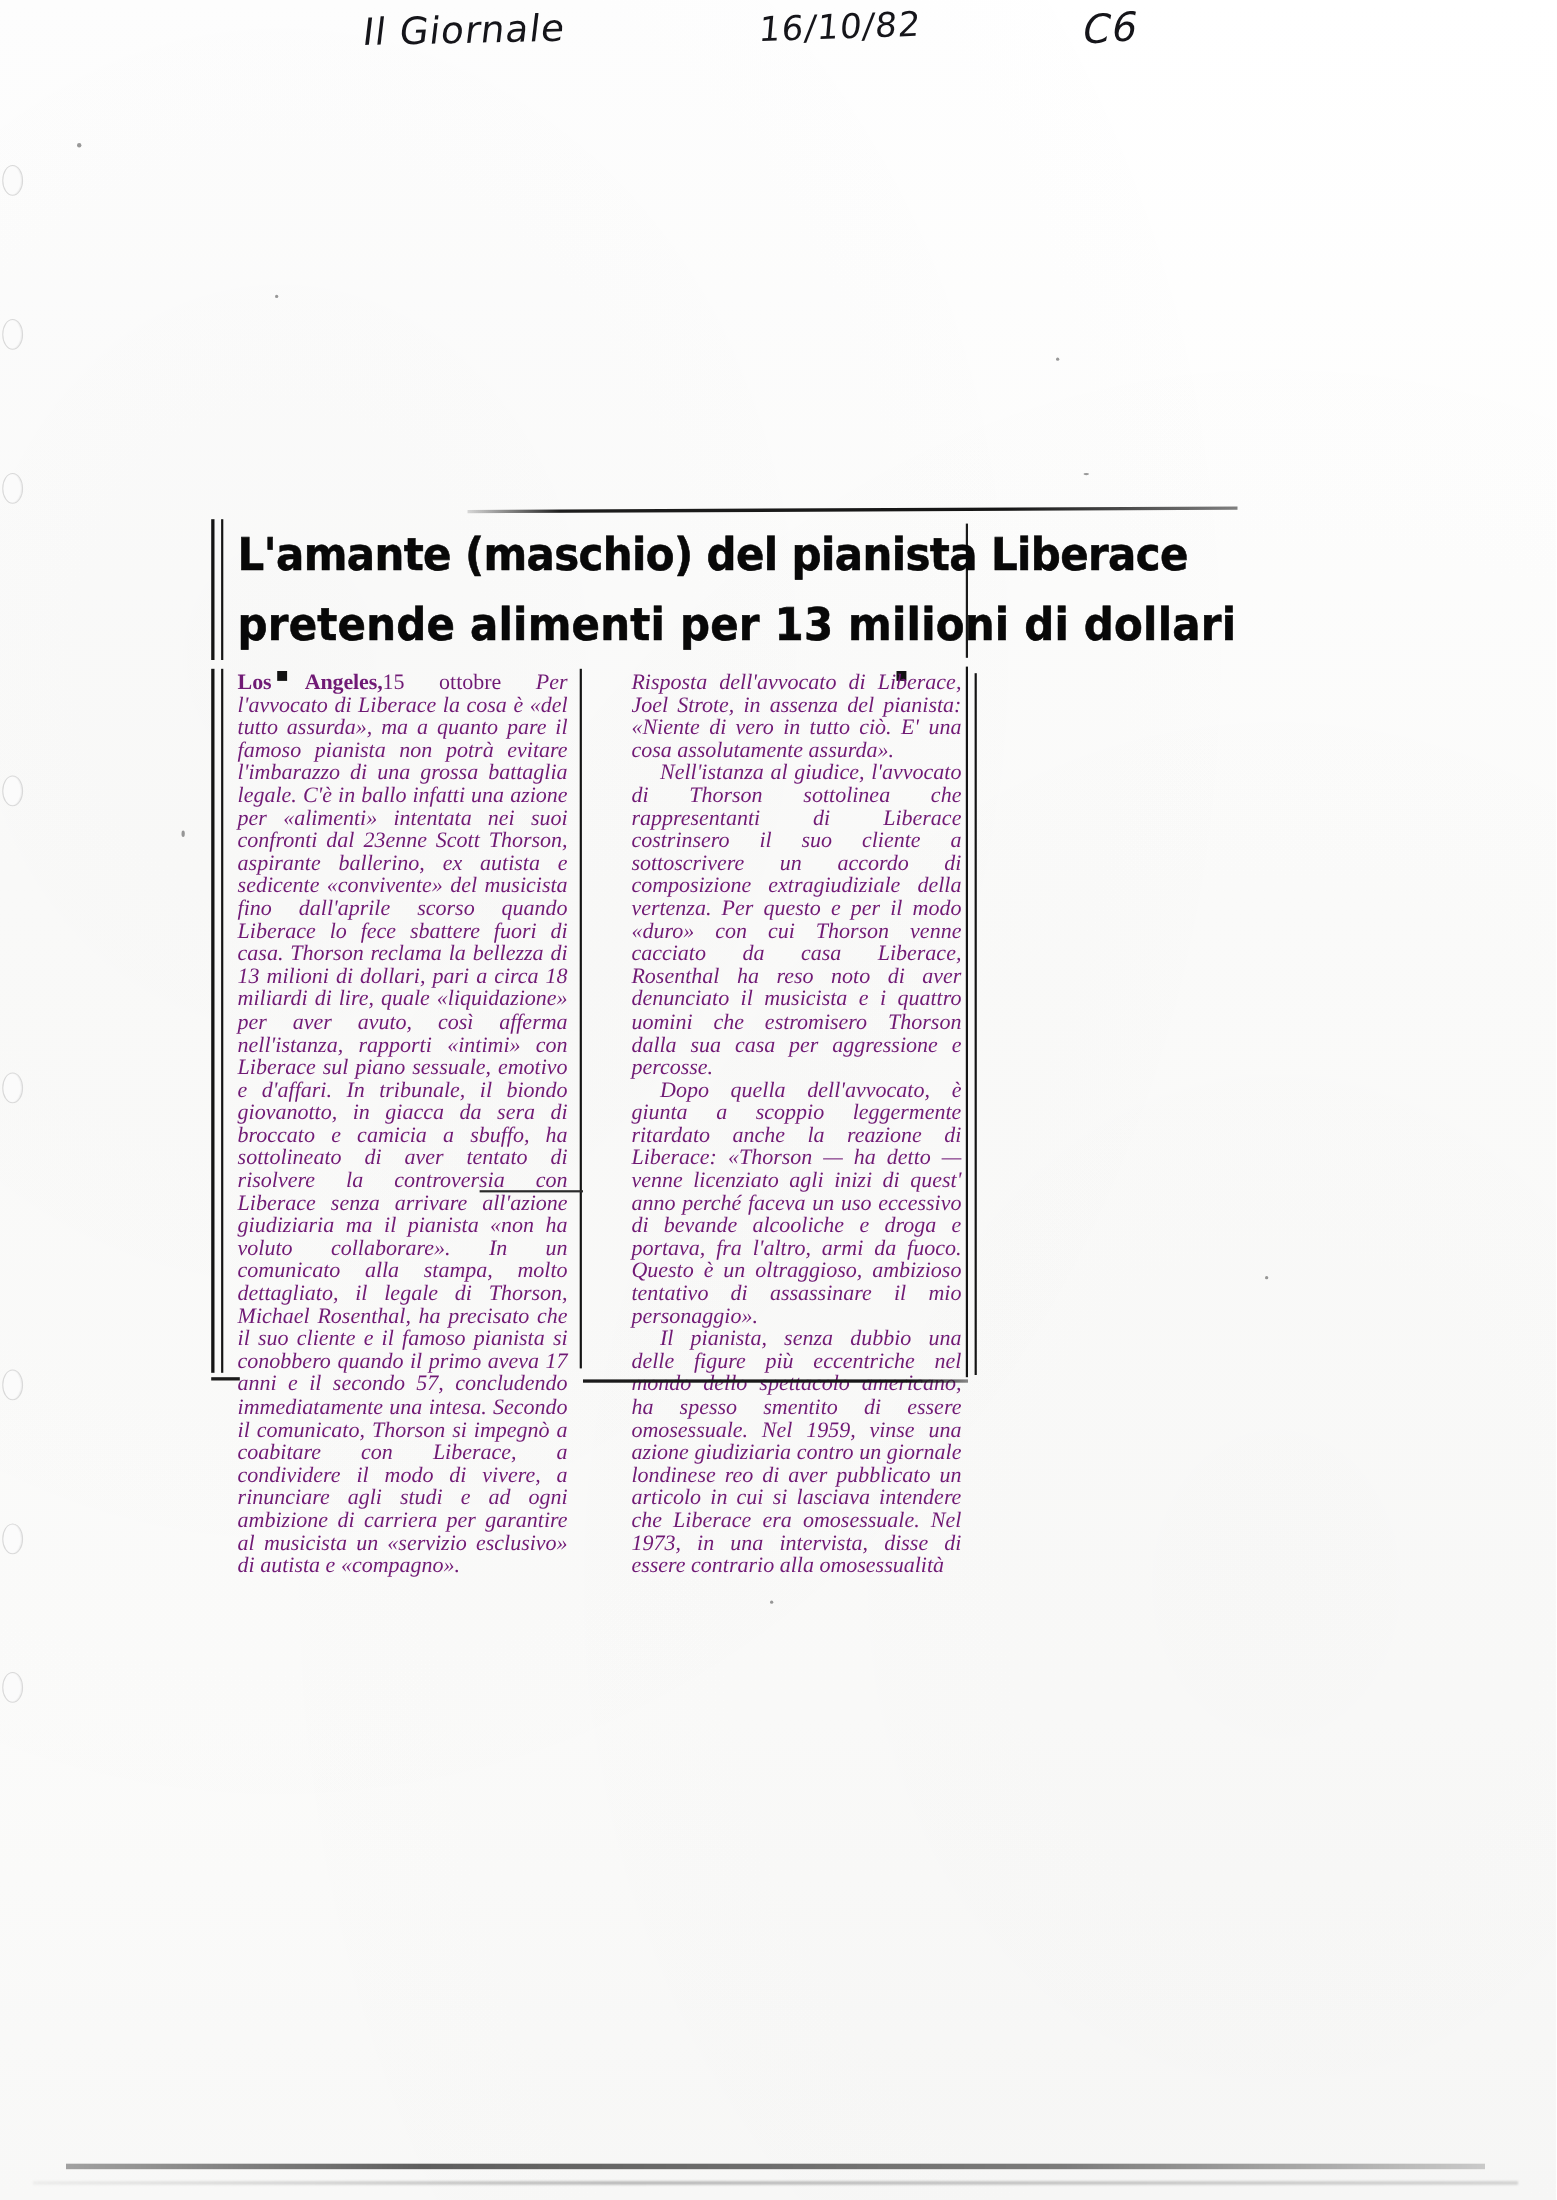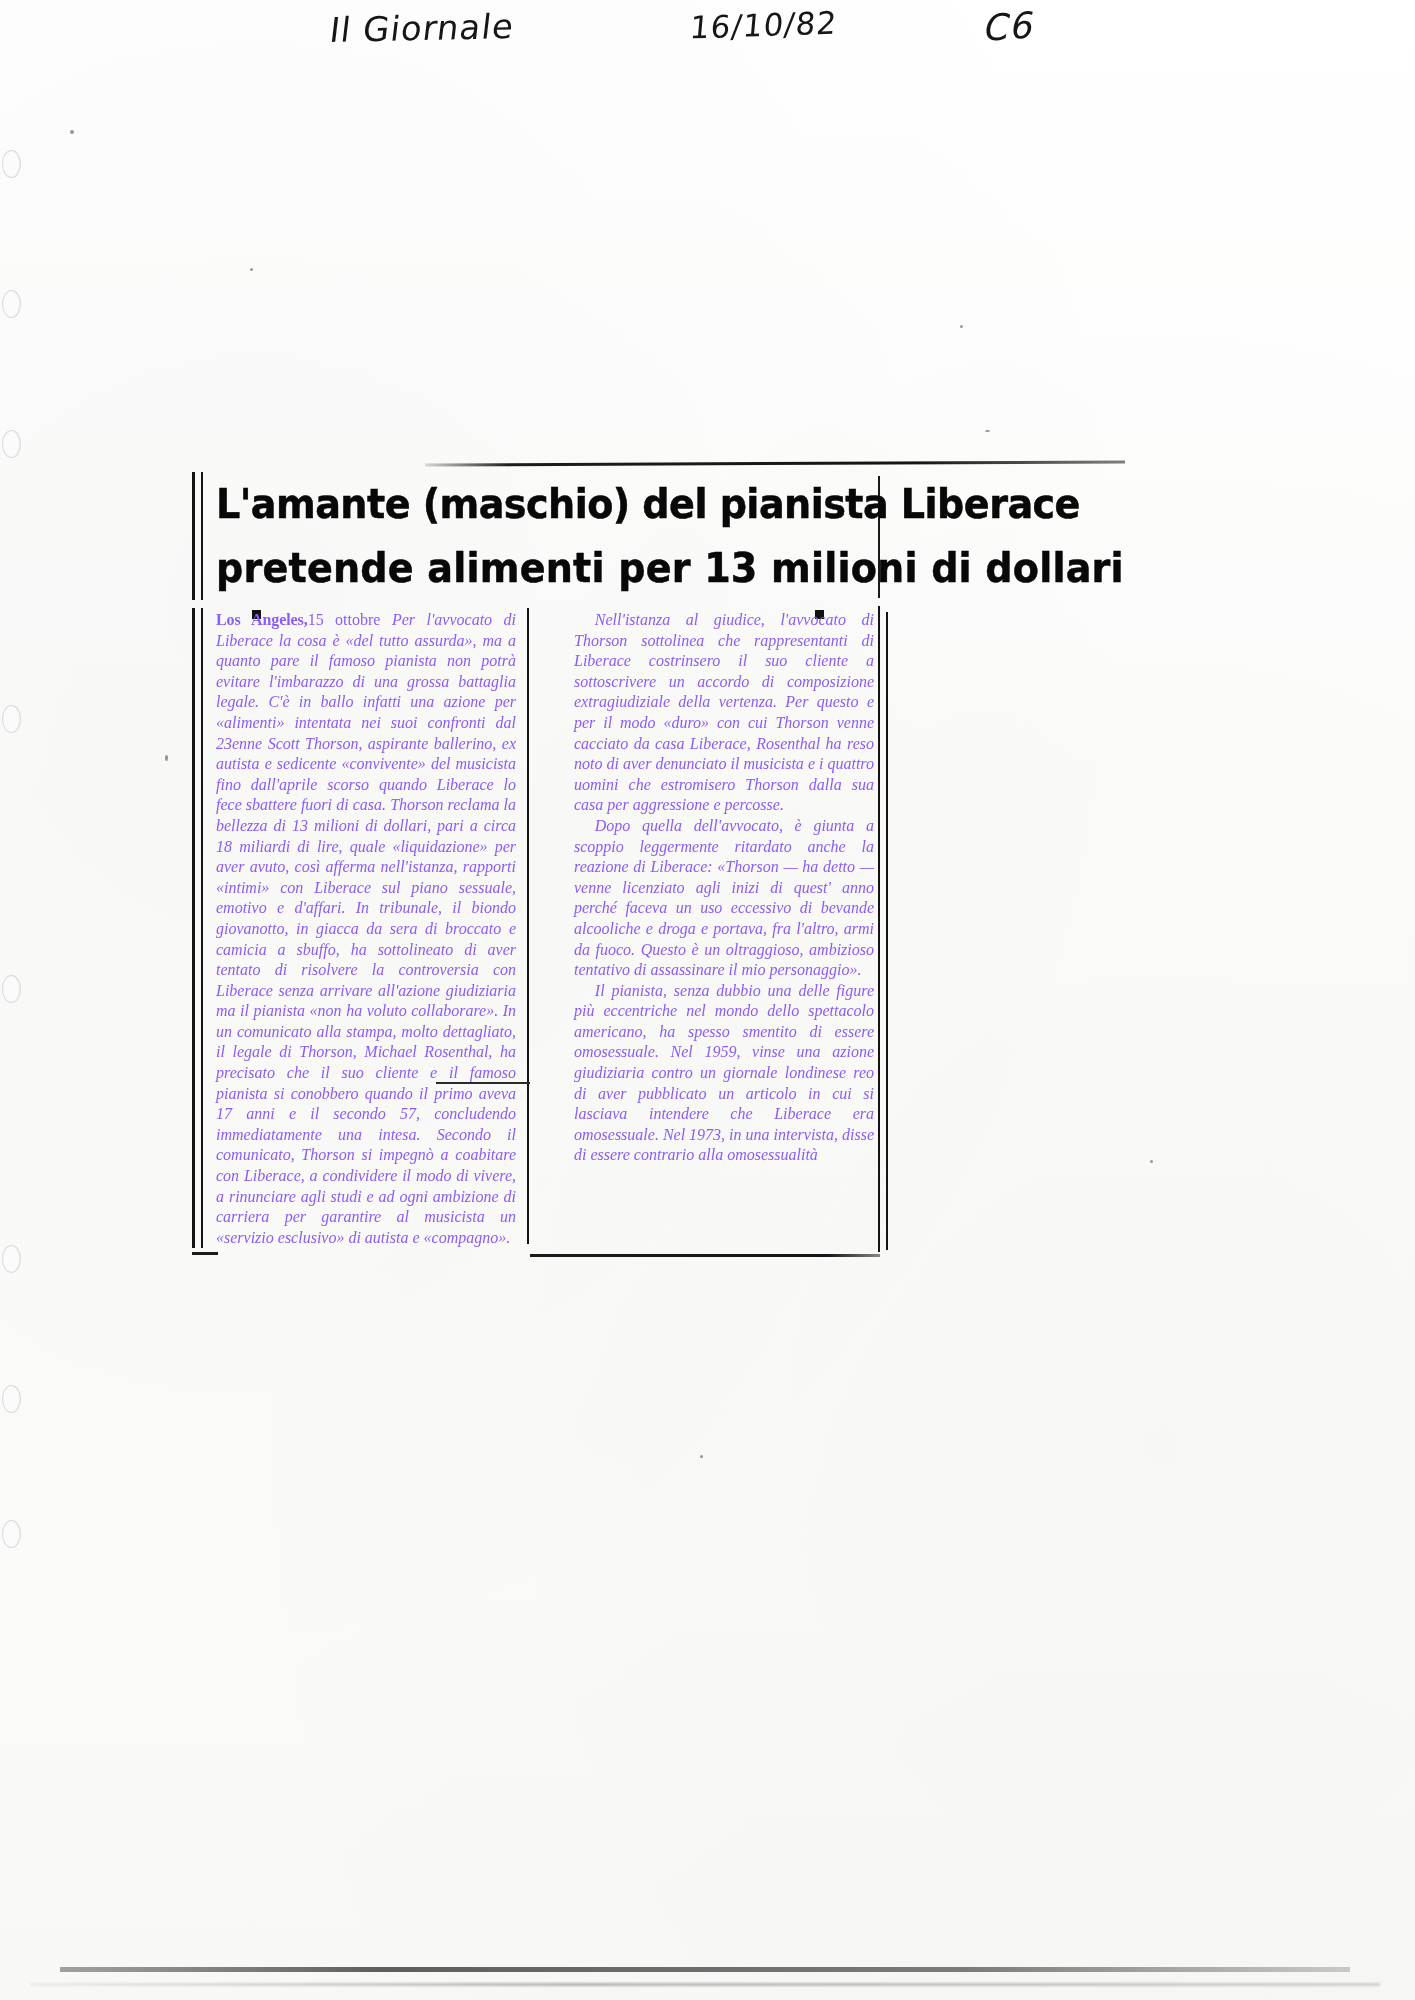--- a/index.html
+++ b/index.html
@@ -144,23 +144,23 @@
     left: 26px;
     top: 148px;
     width: 700px;
   }
   .col {
     position: absolute;
     top: 0;
     width: 300px;
     font-family: "Liberation Serif", serif;
     font-style: italic;
-    font-size: 16px;
+    font-size: 20px;
     line-height: 20.6px;
-    color: #8b5cf6;
+    color: #701a75;
     text-align: justify;
     text-justify: inter-word;
     hyphens: manual;
   }
   .col.left  { left: 0px; }
   .col.right { left: 358px; }
 
   .col p { margin: 0; text-indent: 1.3em; }
   .col p.first { text-indent: 0; }
 
@@ -281,20 +281,21 @@
     <div class="cols">
 
       <div class="col left">
         <p class="first">
           <span class="dateline">Los Angeles,</span><span class="dateline-rest">15 ottobre</span>
           <span>Per l'avvocato di Liberace la cosa è «del tutto assurda», ma a quanto pare il famoso pianista non potrà evitare l'imbarazzo di una grossa battaglia legale. C'è in ballo infatti una azione per «alimenti» intentata nei suoi confronti dal 23enne Scott Thorson, aspirante ballerino, ex autista e sedicente «convivente» del musicista fino dall'aprile scorso quando Liberace lo fece sbattere fuori di casa. Thorson reclama la bellezza di 13 milioni di dollari, pari a circa 18 miliardi di lire, quale «liquidazione» per aver avuto, così afferma nell'istanza, rapporti «intimi» con Liberace sul piano sessuale, emotivo e d'affari. In tribunale, il biondo giovanotto, in giacca da sera di broccato e camicia a sbuffo, ha sottolineato di aver tentato di risolvere la controversia con Liberace senza arrivare all'azione giudiziaria ma il pianista «non ha voluto collaborare». In un comunicato alla stampa, molto dettagliato, il legale di Thorson, Michael Rosenthal, ha precisato che il suo cliente e il famoso pianista si conobbero quando il primo aveva 17 anni e il secondo 57, concludendo immediatamente una intesa. Secondo il comunicato, Thorson si impegnò a coabitare con Liberace, a condividere il modo di vivere, a rinunciare agli studi e ad ogni ambizione di carriera per garantire al musicista un «servizio esclusivo» di autista e «compagno».</span>
         </p>
       </div>
 
       <div class="col right">
+        <p class="first">Risposta dell'avvocato di Liberace, Joel Strote, in assenza del pianista: «Niente di vero in tutto ciò. E' una cosa assolutamente assurda».</p>
         <p>Nell'istanza al giudice, l'avvocato di Thorson sottolinea che rappresentanti di Liberace costrinsero il suo cliente a sottoscrivere un accordo di composizione extragiudiziale della vertenza. Per questo e per il modo «duro» con cui Thorson venne cacciato da casa Liberace, Rosenthal ha reso noto di aver denunciato il musicista e i quattro uomini che estromisero Thorson dalla sua casa per aggressione e percosse.</p>
         <p>Dopo quella dell'avvocato, è giunta a scoppio leggermente ritardato anche la reazione di Liberace: «Thorson — ha detto — venne licenziato agli inizi di quest' anno perché faceva un uso eccessivo di bevande alcooliche e droga e portava, fra l'altro, armi da fuoco. Questo è un oltraggioso, ambizioso tentativo di assassinare il mio personaggio».</p>
         <p>Il pianista, senza dubbio una delle figure più eccentriche nel mondo dello spettacolo americano, ha spesso smentito di essere omosessuale. Nel 1959, vinse una azione giudiziaria contro un giornale londinese reo di aver pubblicato un articolo in cui si lasciava intendere che Liberace era omosessuale. Nel 1973, in una intervista, disse di essere contrario alla omosessualità</p>
       </div>
 
     </div>
 
     <div class="rule-bottom-stub"></div>
     <div class="rule-bottom-left"></div>
     <div class="rule-bottom-main"></div>

